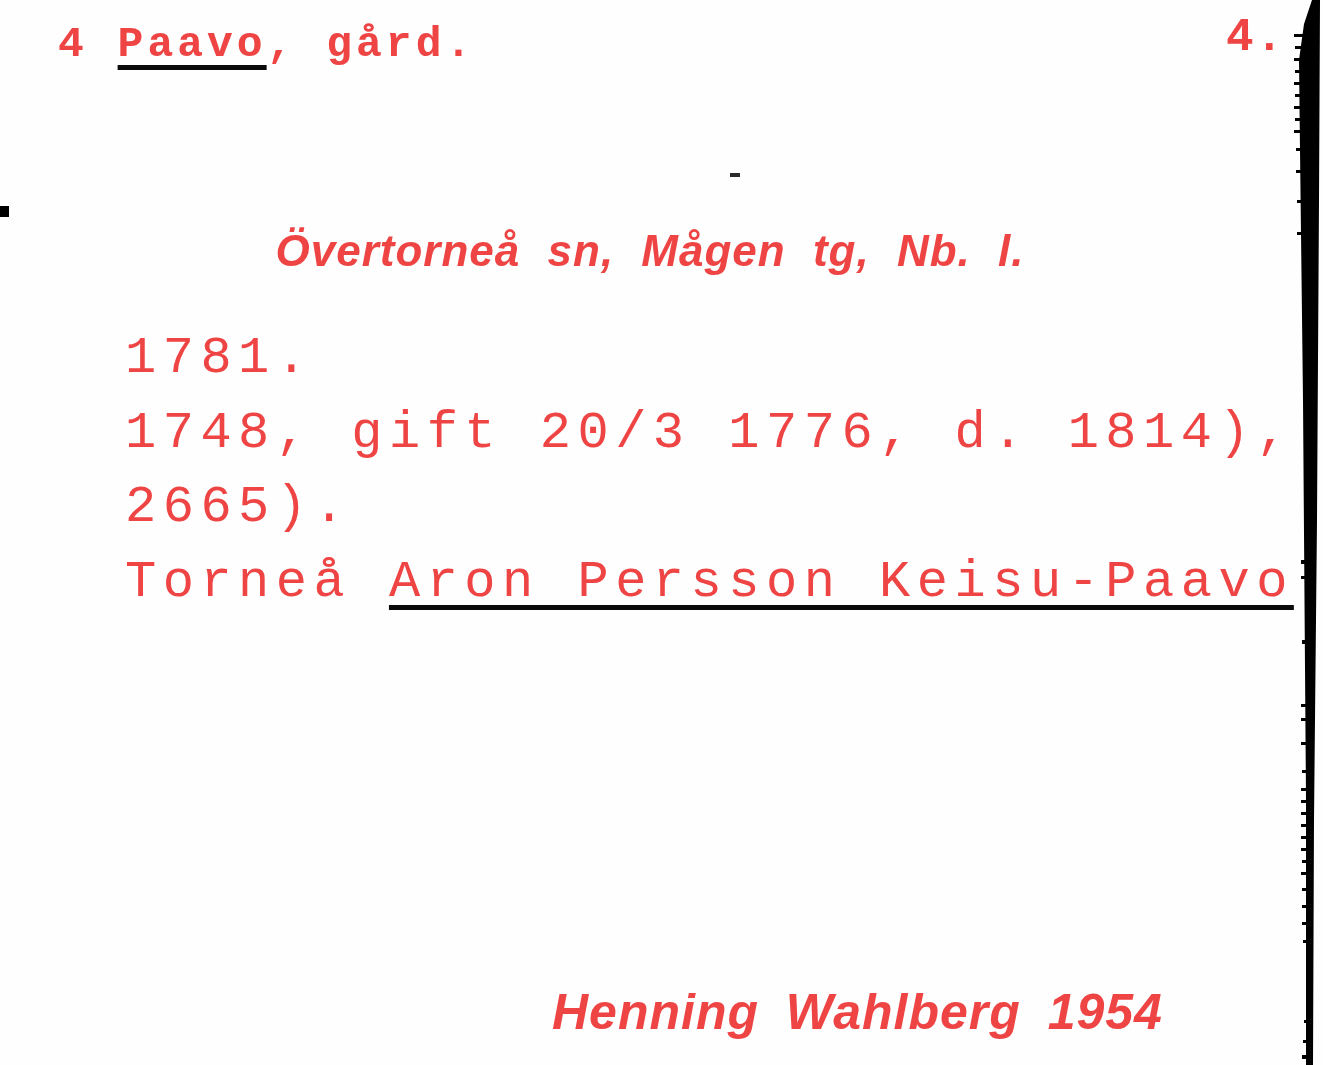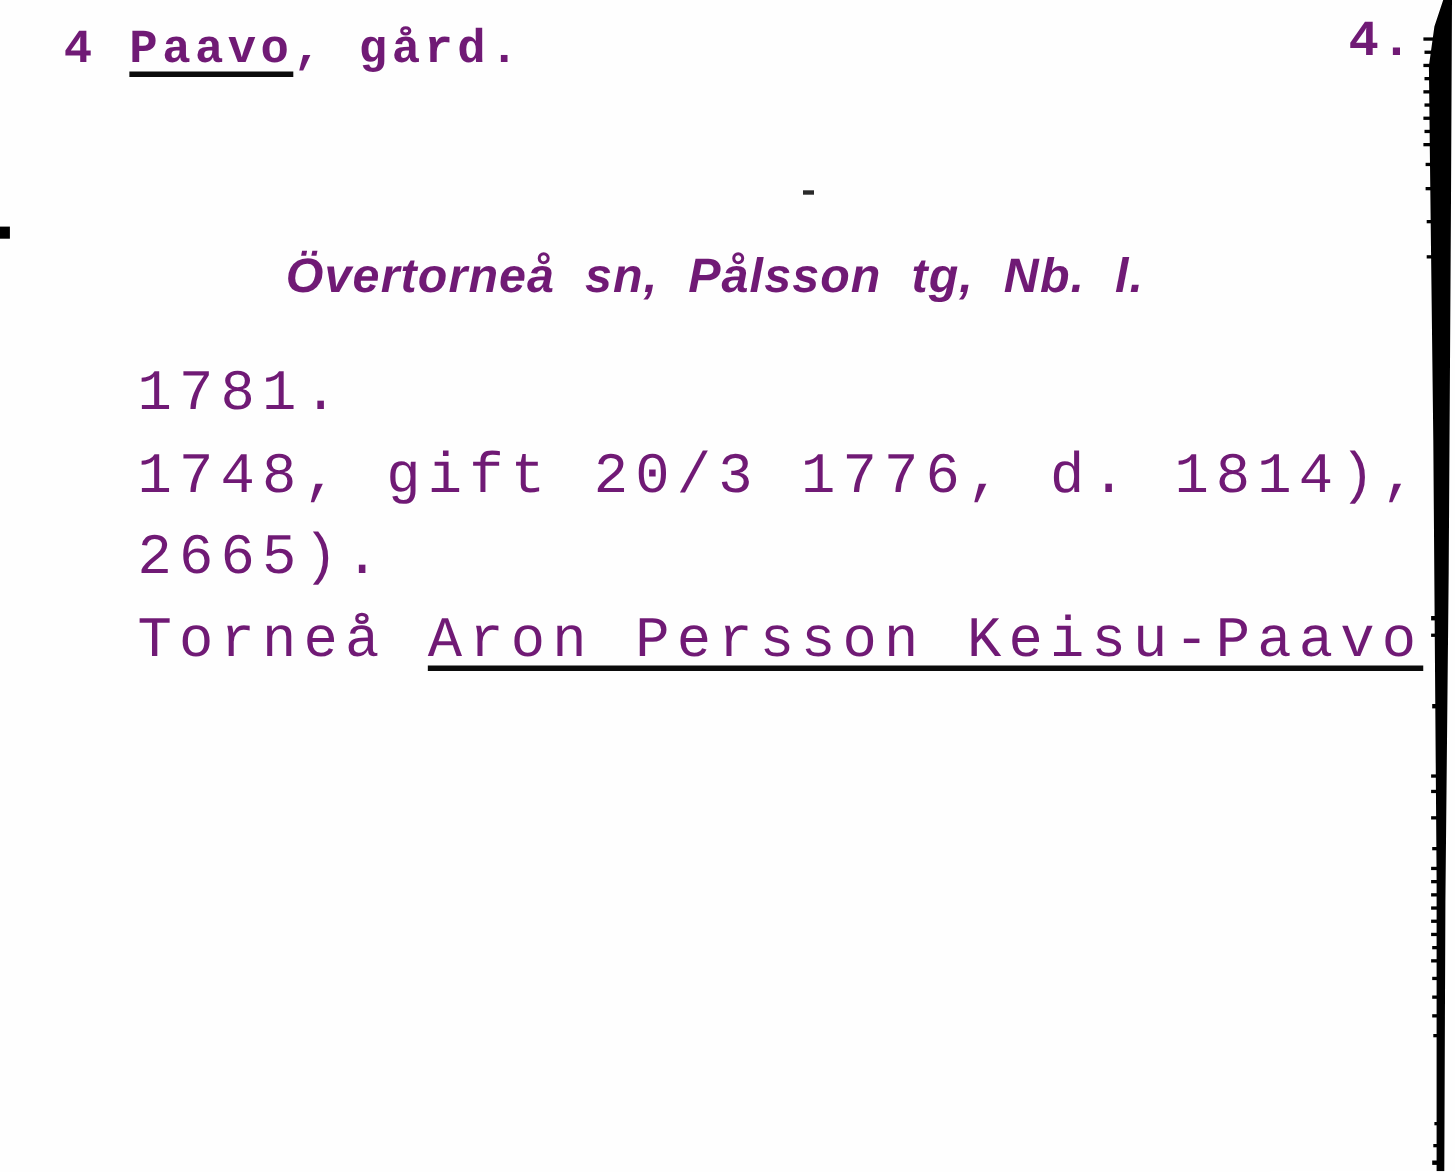--- a/index.html
+++ b/index.html
@@ -1,18 +1,18 @@
 <!DOCTYPE html>
 <html><head>
 <meta charset="utf-8">
 <style>
   html,body{margin:0;padding:0;background:#ffffff;}
   .page{
     position:relative;width:1323px;height:1065px;background:#fefefe;
-    color:#701a75;overflow:hidden;
+    color:#ef4444;overflow:hidden;
     font-family:"Liberation Mono","DejaVu Sans Mono",monospace;
   }
   
   .title-block{
     position:absolute;left:58px;top:20px;
     font-size:43px;font-weight:bold;letter-spacing:4px;
   }
   
   .page-number{
     position:absolute;left:1226px;top:12px;
@@ -49,29 +49,30 @@
 </style>
 </head>
 <body>
 
 <div class="page">
 
   <div class="title-block text-line"><div class="text-line"><span>4 </span><span class="u">Paavo</span><span>, gård.</span></div></div>
 
   <div class="page-number">4.</div>
 
-  <div class="heading">Övertorneå sn, Pålsson tg, Nb. l.</div>
+  <div class="heading">Övertorneå sn, Mågen tg, Nb. l.</div>
 
   <div class="body-block">
       <div class="text-line"><span>1781.</span></div>
       <div class="text-line"><span>1748, gift 20/3 1776, d. 1814),</span></div>
       <div class="text-line"><span>2665).</span></div>
       <div class="text-line"><span>Torneå </span><span class="u">Aron Persson Keisu-Paavo</span><span> ( f.</span></div>
     </div>
 
+  <div class="signature">Henning Wahlberg 1954</div>
 
   <div class="mark-left-edge"></div>
   <div class="mark-small-dash"></div>
 
   <svg class="scan-bar" viewBox="0 0 30 1065" preserveAspectRatio="none">
     <polygon fill="#000000" points="19,0 27,0 26,200 24,520 21,820 20,1065 13,1065 13,800 10,400 7,150 6,60 11,24"></polygon>
     <g fill="#000000">
       <rect x="1" y="34" width="9" height="3"></rect>
       <rect x="2" y="46" width="8" height="3"></rect>
       <rect x="1" y="58" width="9" height="3"></rect>

